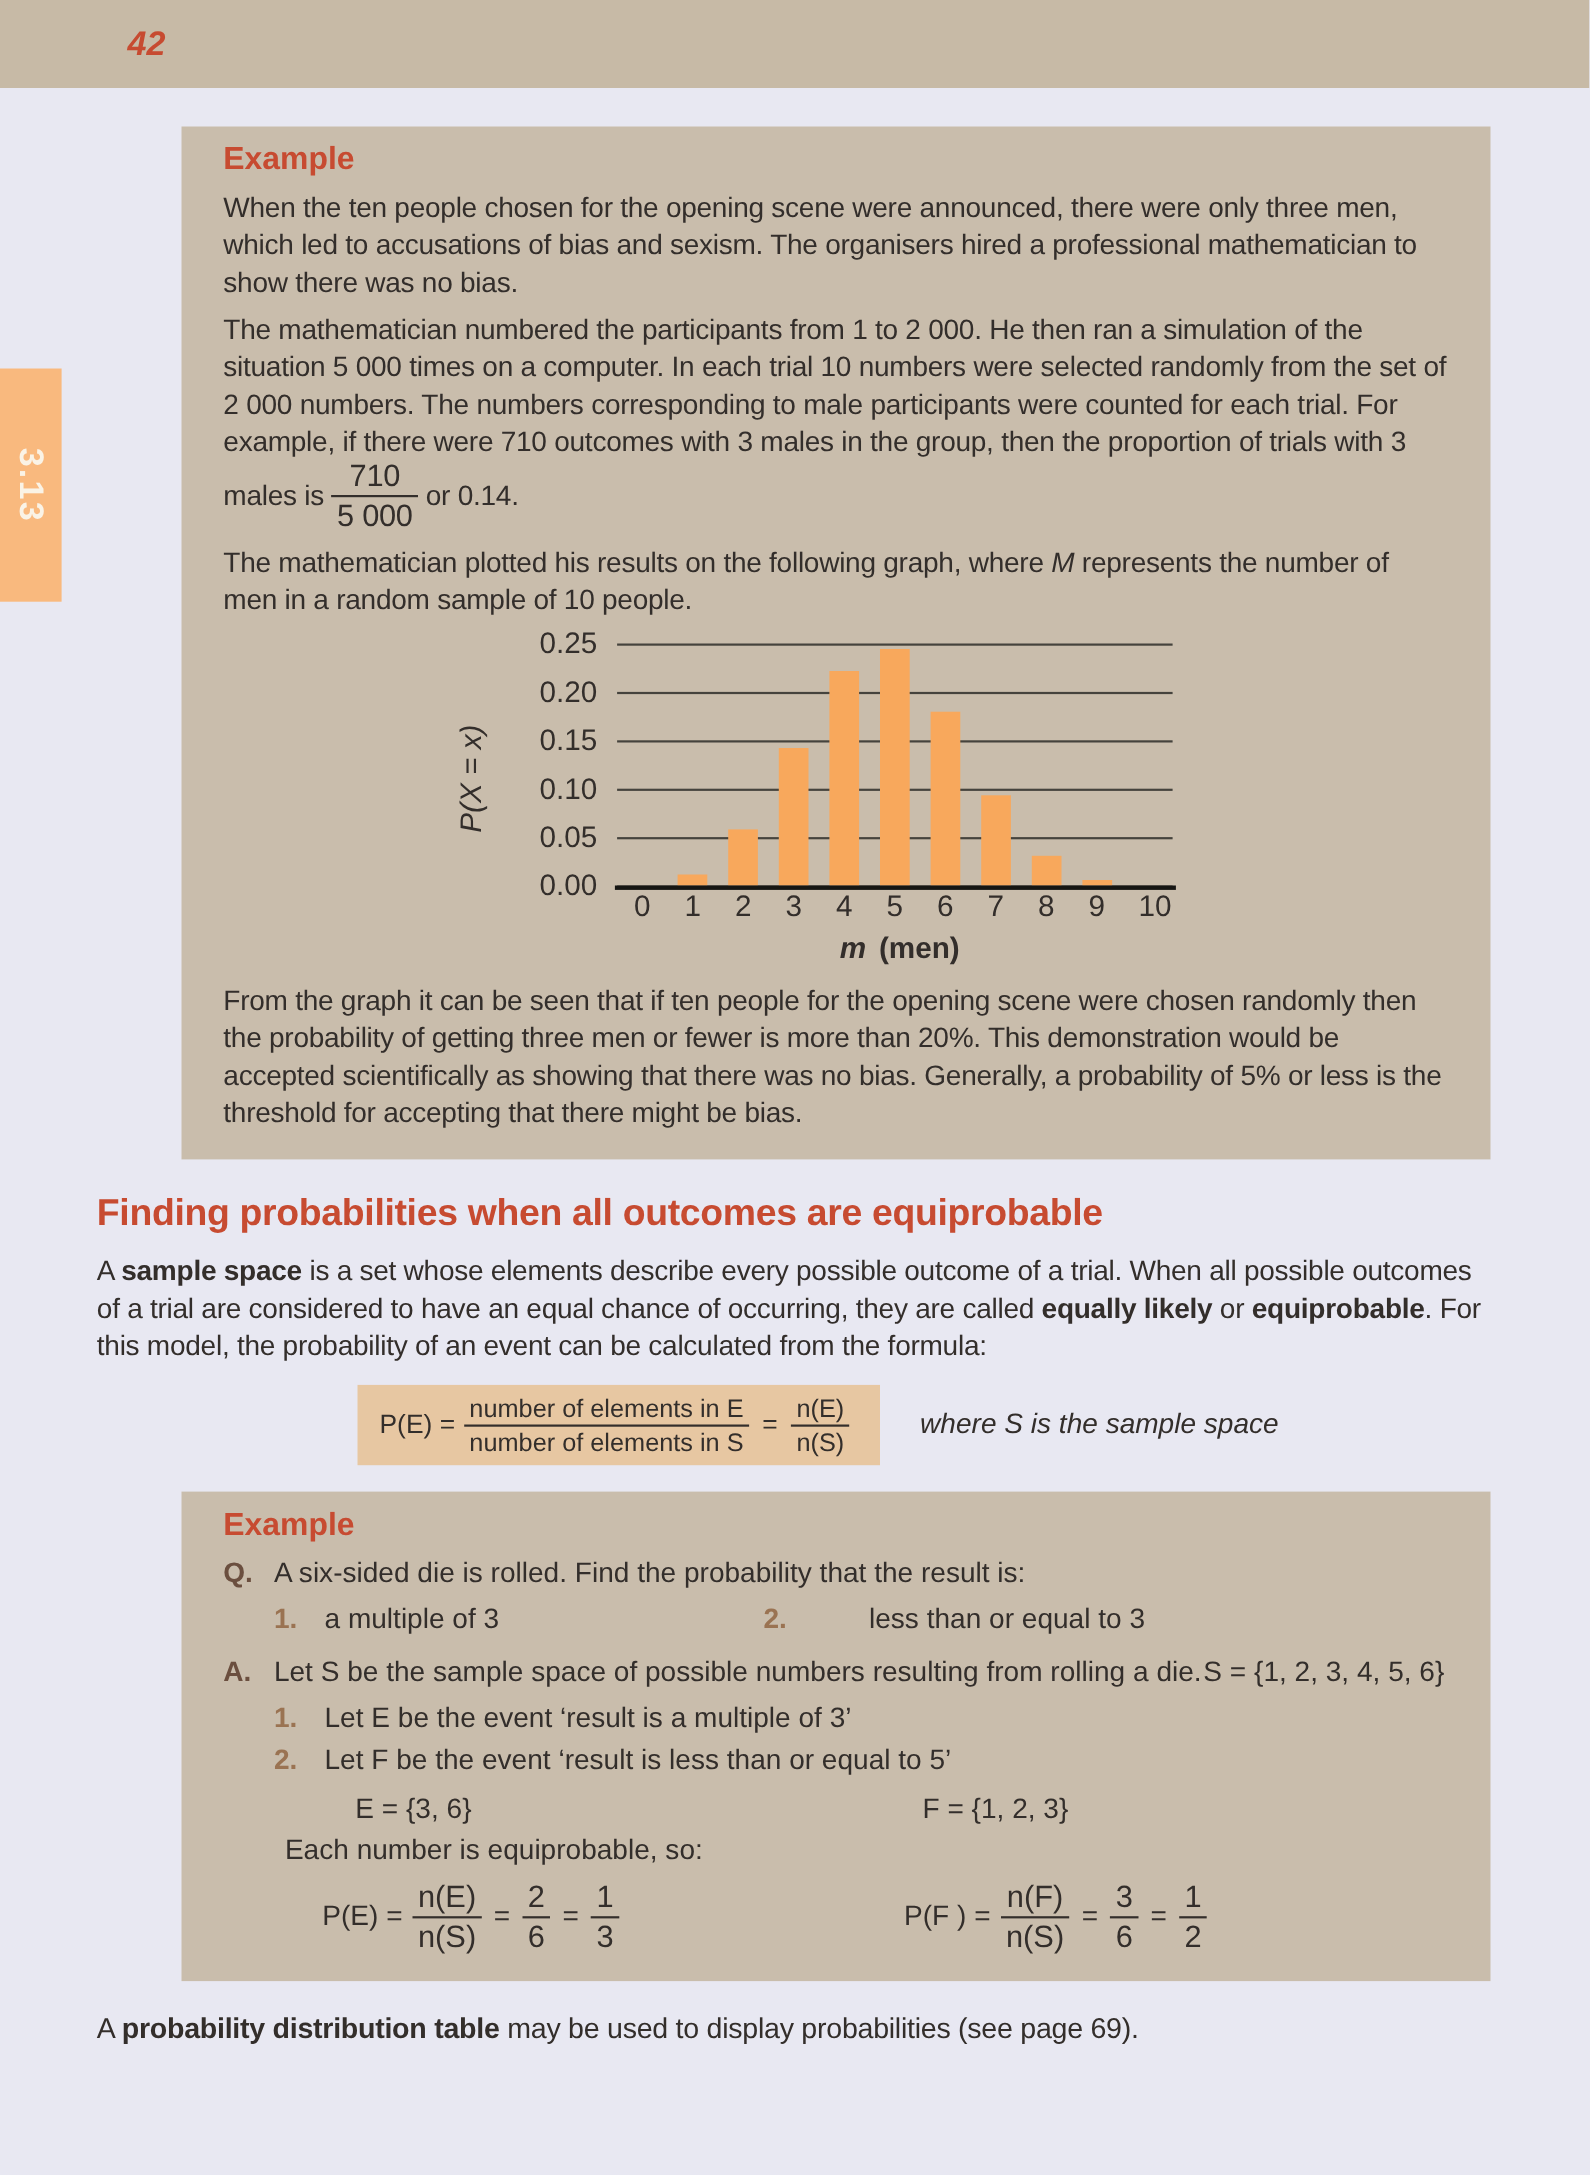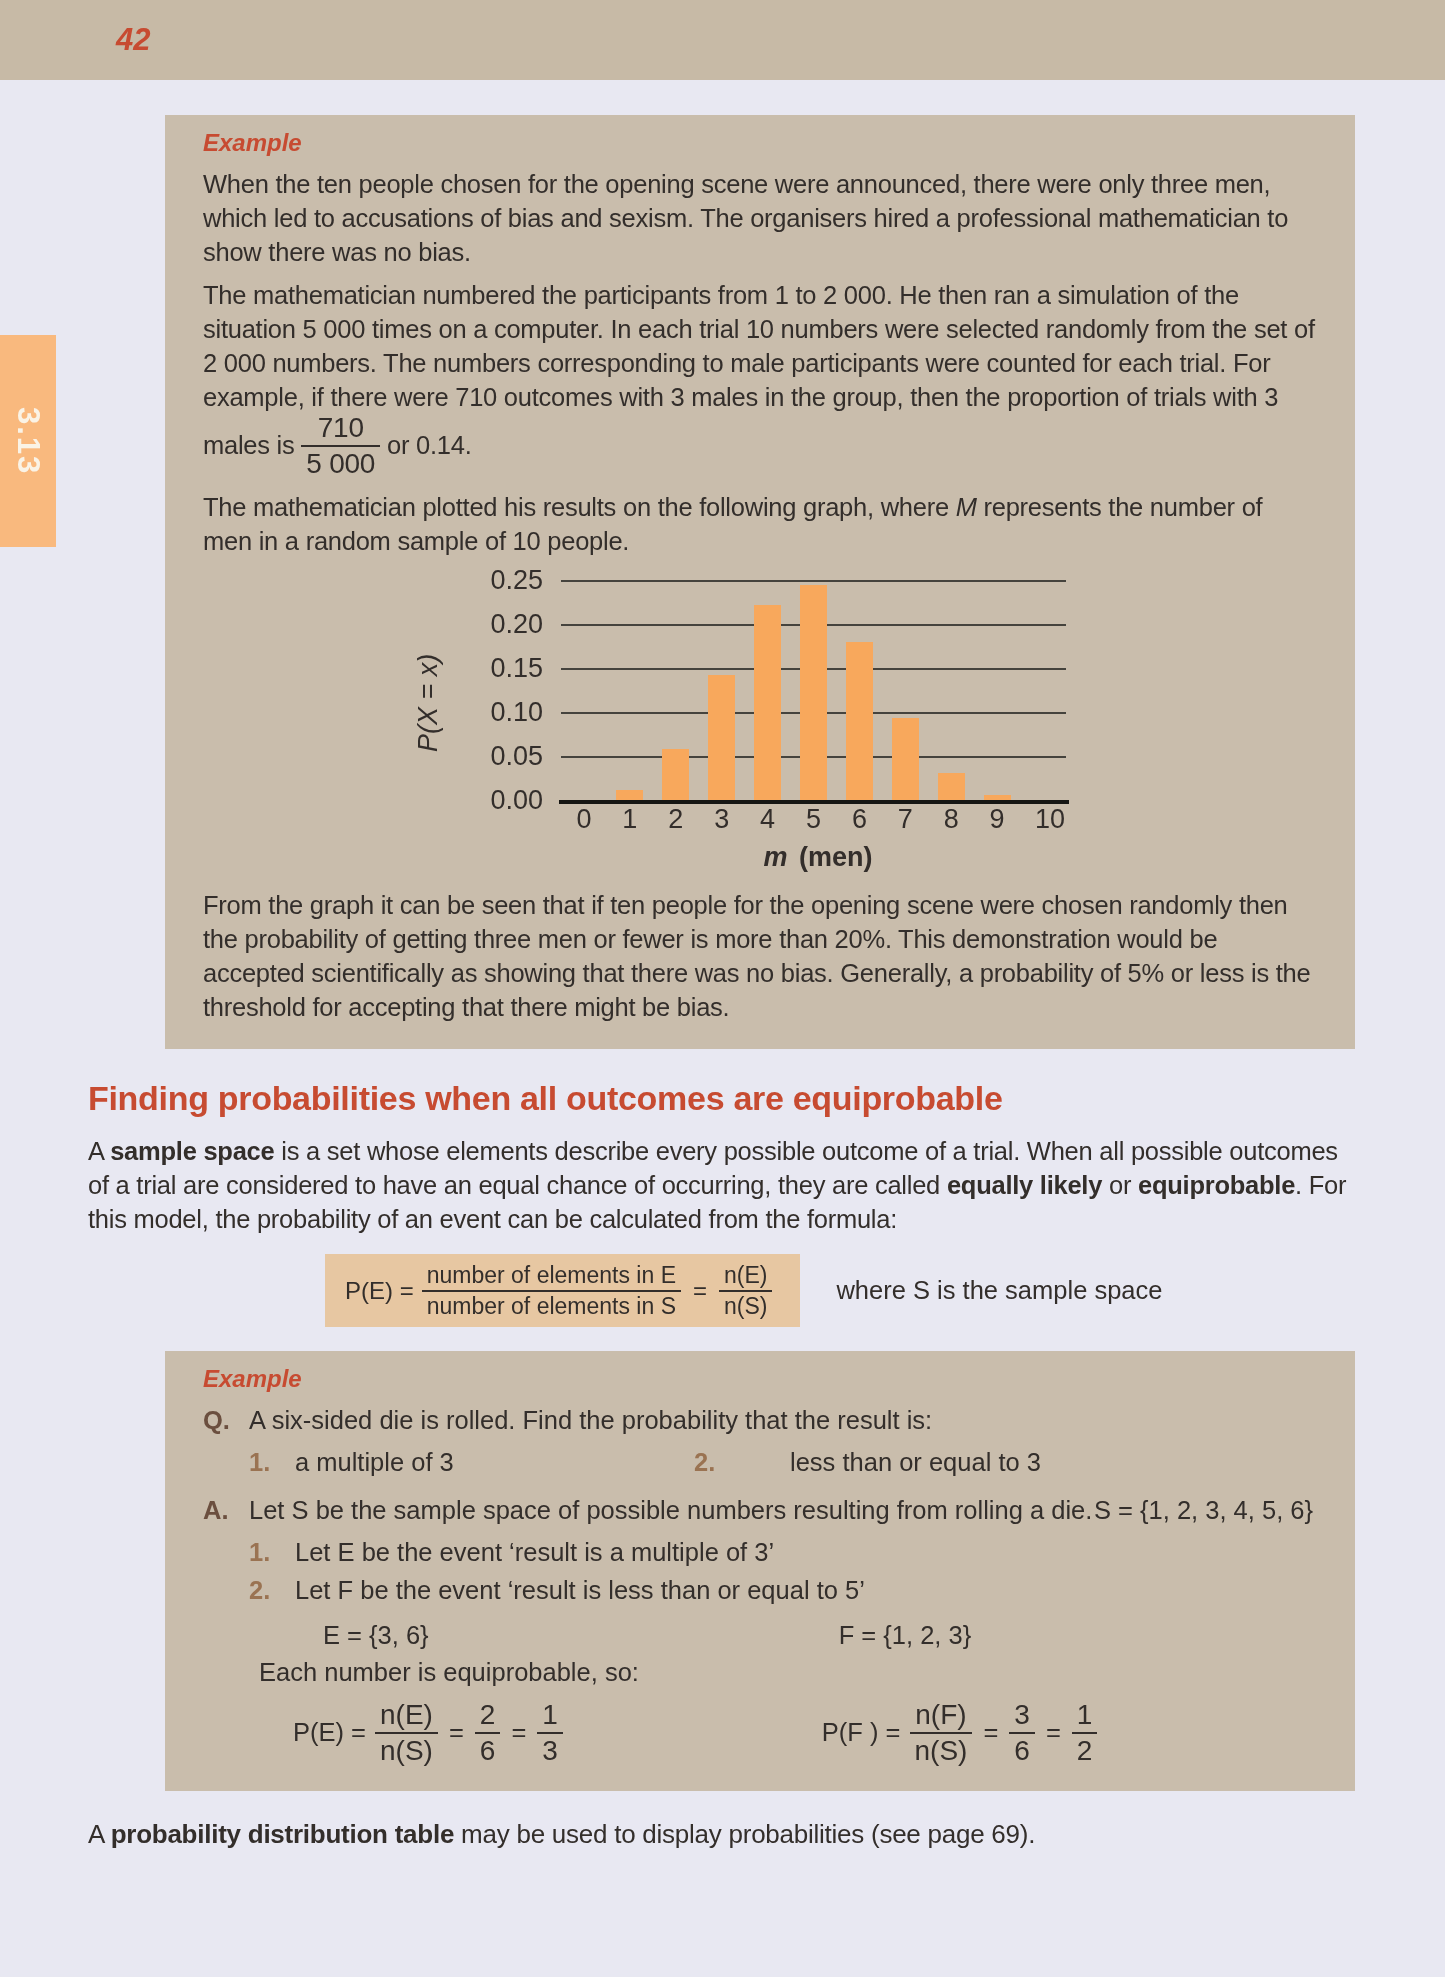--- a/index.html
+++ b/index.html
@@ -15,21 +15,21 @@
   
   .tab{
     position:absolute;left:0;top:335px;width:56px;height:212px;background:#f9b97e;
     color:#faf3e6;display:flex;align-items:center;justify-content:center;
     writing-mode:vertical-rl;font-size:31px;font-weight:bold;letter-spacing:2px;
   }
   
   .box{background:#c9bdac;margin-left:165px;width:1190px;box-sizing:border-box;padding:12px 38px 16px;}
   #box1{margin-top:35px;}
   #box2{margin-top:24px;}
-  .extitle{color:#c74b31;font-weight:bold;font-style:italic;font-size:24px;margin:2px 0 10px;}
+  .extitle{color:#c74b31;font-weight:bold;font-size:29px;margin:2px 0 10px;}
   p{margin:0 0 9px;font-size:25.5px;line-height:34px;letter-spacing:-0.25px;}
   b{letter-spacing:-0.25px;}
   
   .fr{display:inline-block;text-align:center;vertical-align:middle;line-height:1.08;position:relative;top:-2px;font-size:28px;}
   .fr .n{display:block;border-bottom:2.5px solid #332e2b;padding:1px 5px 2px;}
   .fr .d{display:block;padding:2px 5px 0;}
   
   .chart{position:relative;height:316px;margin:10px 0 4px;}
   .plot{position:absolute;left:358px;top:6px;width:505px;height:306px;}
   .gridline{position:absolute;left:0;width:505px;height:2px;background:#45433d;z-index:1;}
@@ -40,21 +40,21 @@
   .xlabel{position:absolute;top:268px;left:172px;width:170px;text-align:center;font-size:27px;font-weight:bold;}
   .xlabel i{margin-right:4px;}
   .ylabel{position:absolute;left:-148px;top:178px;transform:rotate(-90deg);transform-origin:0 0;font-size:27px;font-style:italic;white-space:nowrap;}
   
   .sechead{color:#c74b31;font-weight:bold;font-size:34px;margin:30px 90px 16px 88px;letter-spacing:-0.3px;}
   .secpara{margin:0 80px 0 88px;}
   .formula-row{display:flex;align-items:center;margin:18px 0 6px 325px;}
   .fbox{background:#e7c7a2;padding:8px 20px;display:flex;align-items:center;font-size:24px;}
   .fbox .fr{font-size:23px;margin:0 8px;top:0;}
   .fbox .eqs{margin:0 4px;}
-  .fnote{margin-left:36px;font-size:25.5px;}
+  .fnote{margin-left:36px;font-size:25.5px;font-style:italic;}
   
   .qa{display:flex;margin:0 0 8px;}
   .mark{width:46px;flex:none;font-weight:bold;color:#6b4f3f;font-size:25.5px;line-height:34px;}
   .num-mark{color:#9a7352;font-weight:bold;width:46px;flex:none;font-size:25.5px;line-height:34px;}
   .qbody{font-size:25.5px;line-height:34px;}
   .items{display:flex;padding-left:46px;margin:8px 0 14px;}
   .it1{display:flex;width:445px;}
   .it2{display:flex;}
   .it2 .num-mark{width:96px;}
   .arow .aset{margin-left:auto;padding-right:4px;}

